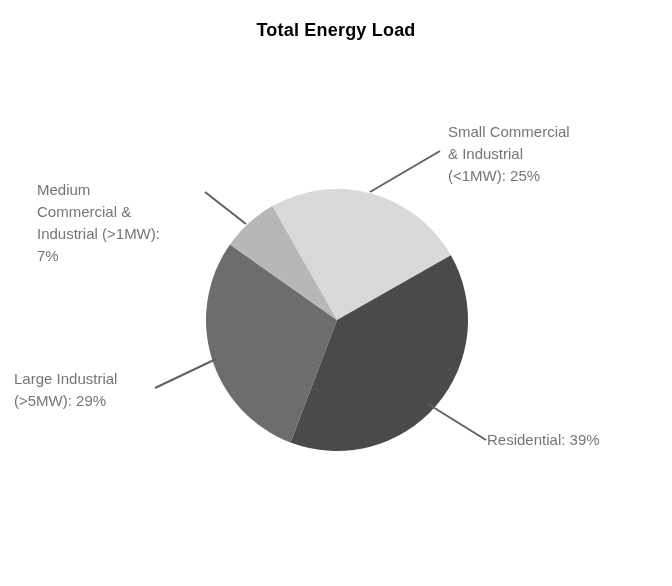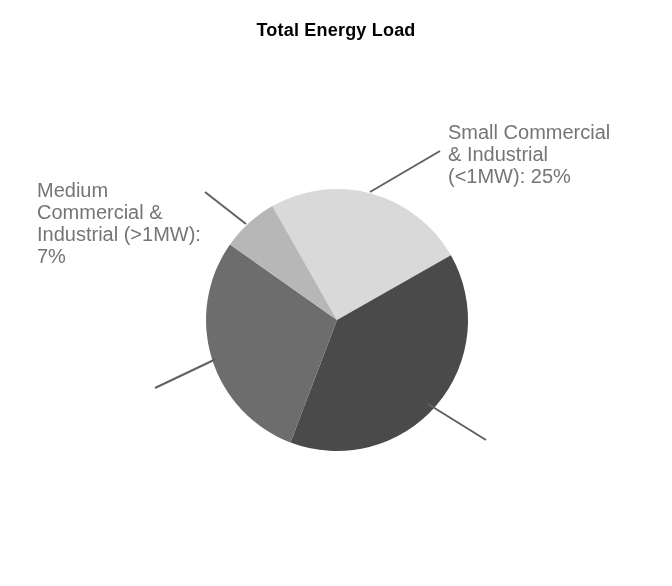--- a/index.html
+++ b/index.html
@@ -27,21 +27,21 @@
     color: #000000;
     letter-spacing: 0.2px;
   }
   .pie-svg {
     position: absolute;
     top: 0;
     left: 0;
   }
   .slice-label {
     position: absolute;
-    font-size: 20px;
+    font-size: 15px;
     line-height: 22px;
     color: #757575;
     white-space: pre-line;
   }
   .lbl-small      { left: 448px; top: 121px; }
   .lbl-medium     { left: 37px;  top: 151px; margin-top: 28px; }
   .lbl-large      { left: 14px;  top: 368px; }
   .lbl-residential{ left: 487px; top: 429px; }
 </style>
 </head>
@@ -68,15 +68,18 @@
 
   <div class="slice-label lbl-small">Small Commercial
 &amp; Industrial
 (&lt;1MW): 25%</div>
 
   <div class="slice-label lbl-medium">Medium
 Commercial &amp;
 Industrial (&gt;1MW):
 7%</div>
 
+  <div class="slice-label lbl-large">Large Industrial
+(&gt;5MW): 29%</div>
 
+  <div class="slice-label lbl-residential">Residential: 39%</div>
 
 </div>
 
 </body></html>

